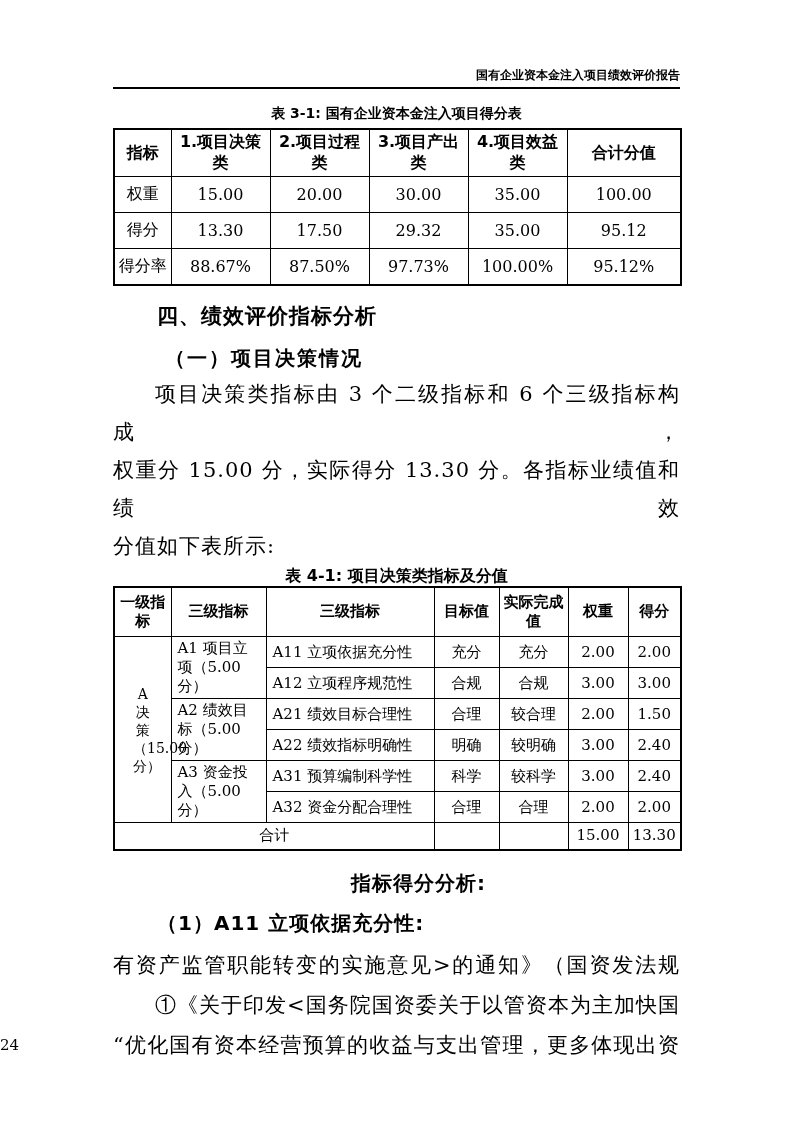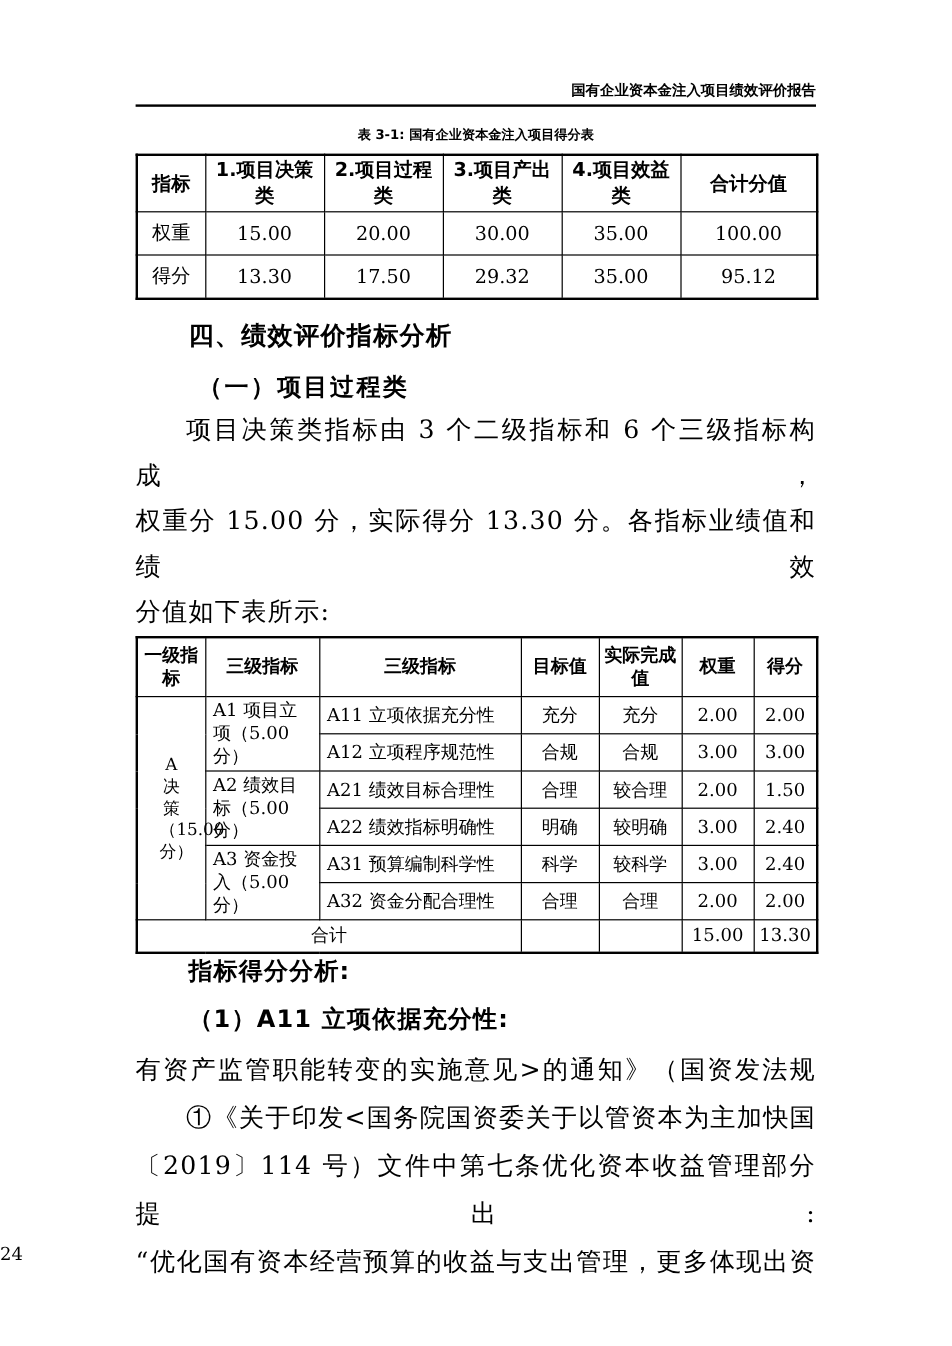--- a/index.html
+++ b/index.html
@@ -24,21 +24,21 @@
     padding-bottom:4px;
     border-bottom:2.5px solid #000;
   }
 
   
   .tbl-title {
     text-align:center;
     font-family:"DejaVu Sans", sans-serif;
     font-weight:bold;
   }
-  .tbl-title.t1 { margin-top:13px; font-size:11px; line-height:22px; }
+  .tbl-title.t1 { margin-top:13px; font-size:14px; line-height:22px; }
   .tbl-title.t2 { margin-top:1px;  font-size:16px; line-height:19px; }
 
   
   table { border-collapse:collapse; table-layout:fixed; width:567px; }
   .tbl { border:2px solid #000; }
   .tbl th, .tbl td { border:1px solid #000; text-align:center; vertical-align:middle; padding:2px 3px; box-sizing:border-box; }
   .tbl th { font-family:"DejaVu Sans", sans-serif; font-weight:bold; }
 
   .t31 { margin-top:4px; }
   .t31 th { font-size:16px; height:38px; }
@@ -57,24 +57,25 @@
     font-family:"DejaVu Sans", sans-serif;
     font-weight:bold; font-size:21px; line-height:28px;
     letter-spacing:1px;
   }
   .h-sub {
     margin-top:14px; padding-left:52px;
     font-weight:bold; font-size:20px; line-height:28px;
     letter-spacing:2px;
   }
   .h-analysis {
-    padding-left:44px;
+    margin-top:18px; padding-left:44px;
     font-family:"DejaVu Sans", sans-serif;
     font-weight:bold; font-size:20px; line-height:28px;
     letter-spacing:1px;
+    text-align:center;
   }
   .h-item {
     margin-top:12px; padding-left:44px;
     font-family:"DejaVu Sans", sans-serif;
     font-weight:bold; font-size:20px; line-height:28px;
     letter-spacing:1px;
   }
 
   
   .para { width:567px; font-size:21px; letter-spacing:1px; }
@@ -130,32 +131,41 @@
         <td>100.00</td>
       </tr>
       <tr>
         <td>得分</td>
         <td>13.30</td>
         <td>17.50</td>
         <td>29.32</td>
         <td>35.00</td>
         <td>95.12</td>
       </tr>
+      <tr>
+        <td>得分率</td>
+        <td>88.67%</td>
+        <td>87.50%</td>
+        <td>97.73%</td>
+        <td>100.00%</td>
+        <td>95.12%</td>
+      </tr>
     </tbody>
       </table>
 
     <div class="h-section">四、绩效评价指标分析</div>
-    <div class="h-sub">（一）项目过程类</div>
+    <div class="h-sub">（一）项目决策情况</div>
 
     <div class="para p1">
       <div class="pline full indent">项目决策类指标由 3 个二级指标和 6 个三级指标构成，</div>
       <div class="pline full">权重分 15.00 分，实际得分 13.30 分。各指标业绩值和绩效</div>
       <div class="pline">分值如下表所示:</div>
     </div>
 
+    <div class="tbl-title t2">表 4-1: 项目决策类指标及分值</div>
 
     <table class="tbl t41">
       <colgroup>
         <col style="width:57px">
           <col style="width:95px">
           <col style="width:168px">
         <col style="width:65px">
           <col style="width:69px">
           <col style="width:60px">
           <col style="width:53px">
@@ -225,21 +235,20 @@
       </tr>
     </tbody>
       </table>
 
     <div class="h-analysis">指标得分分析:</div>
     <div class="h-item">（1）A11 立项依据充分性:</div>
 
     <div class="para p2">
       <div class="pline full">有资产监管职能转变的实施意见&gt;的通知》（国资发法规</div>
       <div class="pline full indent">①《关于印发&lt;国务院国资委关于以管资本为主加快国</div>
-      <div class="pline full">〔2019〕114 号）文件中第七条优化资本收益管理部分提出:</div>
       <div class="pline full">“优化国有资本经营预算的收益与支出管理，更多体现出资</div>
 
     </div>
 
   </div>
 
   <div class="page-number">24</div>
 </div>
 
 </body></html>

